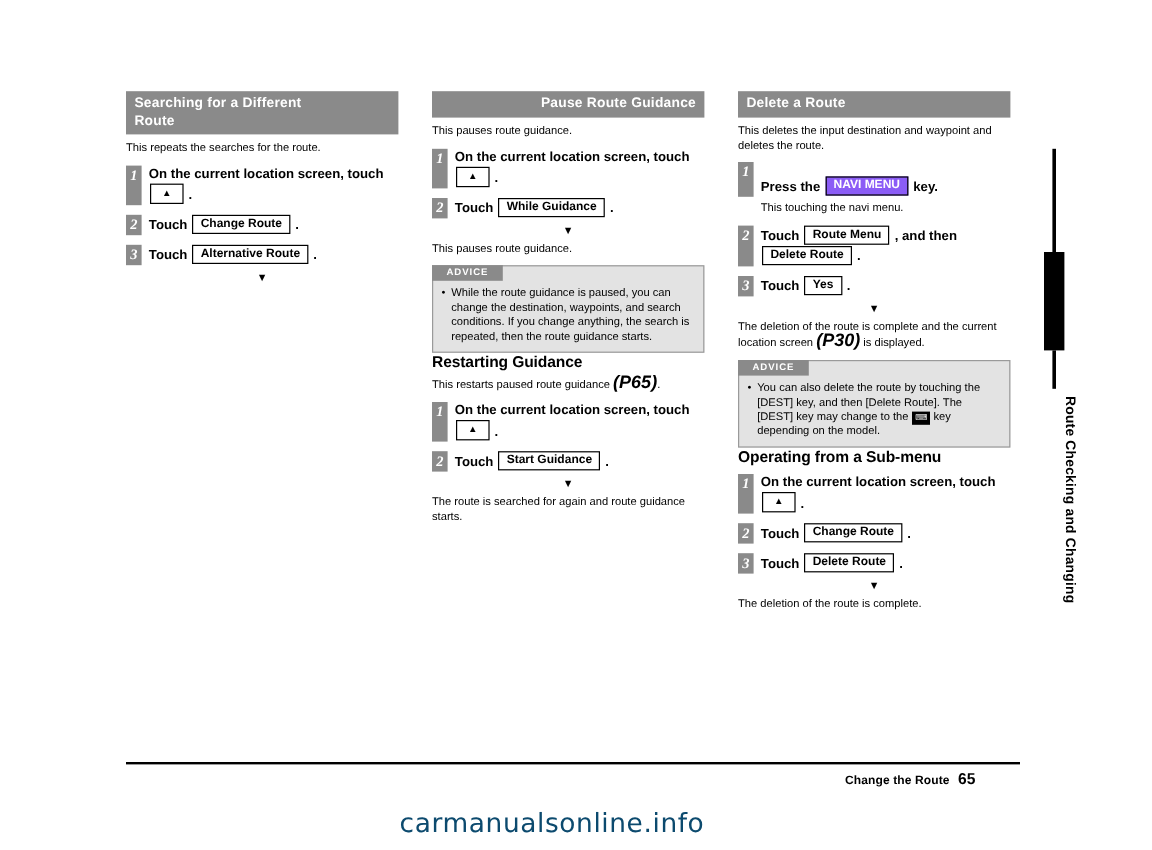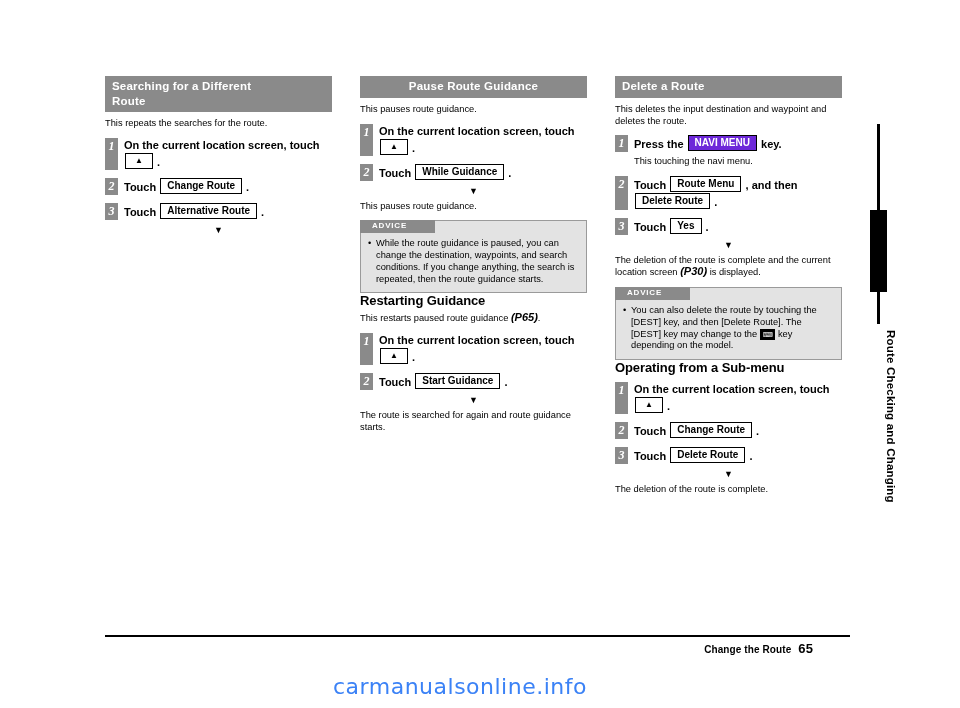--- a/index.html
+++ b/index.html
@@ -90,23 +90,24 @@
     border: 1px solid #000;
     padding: 0px 6px 1px 6px;
     font-size: 10px;
     font-weight: bold;
     line-height: 13px;
     background: #fff;
     vertical-align: 2px;
     margin: 0 1px;
   }
   .keybox.dark {
-    background: #6d28d9;
+    background: #8b5cf6;
     color: #fff;
     border: 1px solid #000;
+    margin-top: 12px;
   }
   .keybox.arrow {
     padding: 0 9px 1px 9px;
     letter-spacing: 0;
   }
   .arrowglyph {
     font-size: 8px;
     line-height: 13px;
     vertical-align: 1px;
   }
@@ -131,21 +132,21 @@
   }
   .advice-tab {
     position: absolute;
     left: -1px;
     top: -1px;
     background: #8a8a8a;
     color: #fff;
     font-size: 8px;
     font-weight: bold;
     letter-spacing: .8px;
-    padding: 1px 28px 2px 12px;
+    padding: 1px 12px 2px 12px;
     line-height: 10px;
   }
   .advice-body {
     margin-top: 11px;
     font-size: 9.3px;
     line-height: 11.8px;
     display: flex;
   }
   .bullet {
     width: 8px;
@@ -226,26 +227,26 @@
   }
 
   
   .watermark {
     position: absolute;
     left: 0;
     right: 0;
     bottom: 9px;
     text-align: center;
     font-size: 22px;
-    color: #3b82f6;
+    color: #0c4a6e;
     letter-spacing: .5px;
     font-family: "DejaVu Sans", sans-serif;
   }
 
-  .ital { font-style: italic; font-weight: bold; font-size: 11px; }
+  .ital { font-style: italic; font-weight: bold; font-size: 15px; }
   .inline-icon {
     display: inline-block;
     background: #000;
     color: #fff;
     font-size: 7px;
     line-height: 9px;
     padding: 1px 3px;
     vertical-align: 0px;
     letter-spacing: -.5px;
   }
@@ -286,21 +287,21 @@
         <span>Touch</span>
         <span class="keybox">Alternative Route</span>
         <span>.</span>
       </div>
     </div>
 
     <div class="downtri">▼</div>
   </div>
 
   <div class="col col2">
-    <div class="secbar" style="text-align:center;">Pause Route Guidance</div>
+    <div class="secbar" style="text-align:right;">Pause Route Guidance</div>
     <div class="para">This pauses route guidance.</div>
 
     <div class="step">
       <div class="stepnum">1</div>
       <div class="stepbody">
         <span>On the current location screen, touch</span>
         <span class="keybox arrow"><span class="arrowglyph">▲</span></span>
         <span>.</span>
       </div>
     </div>

